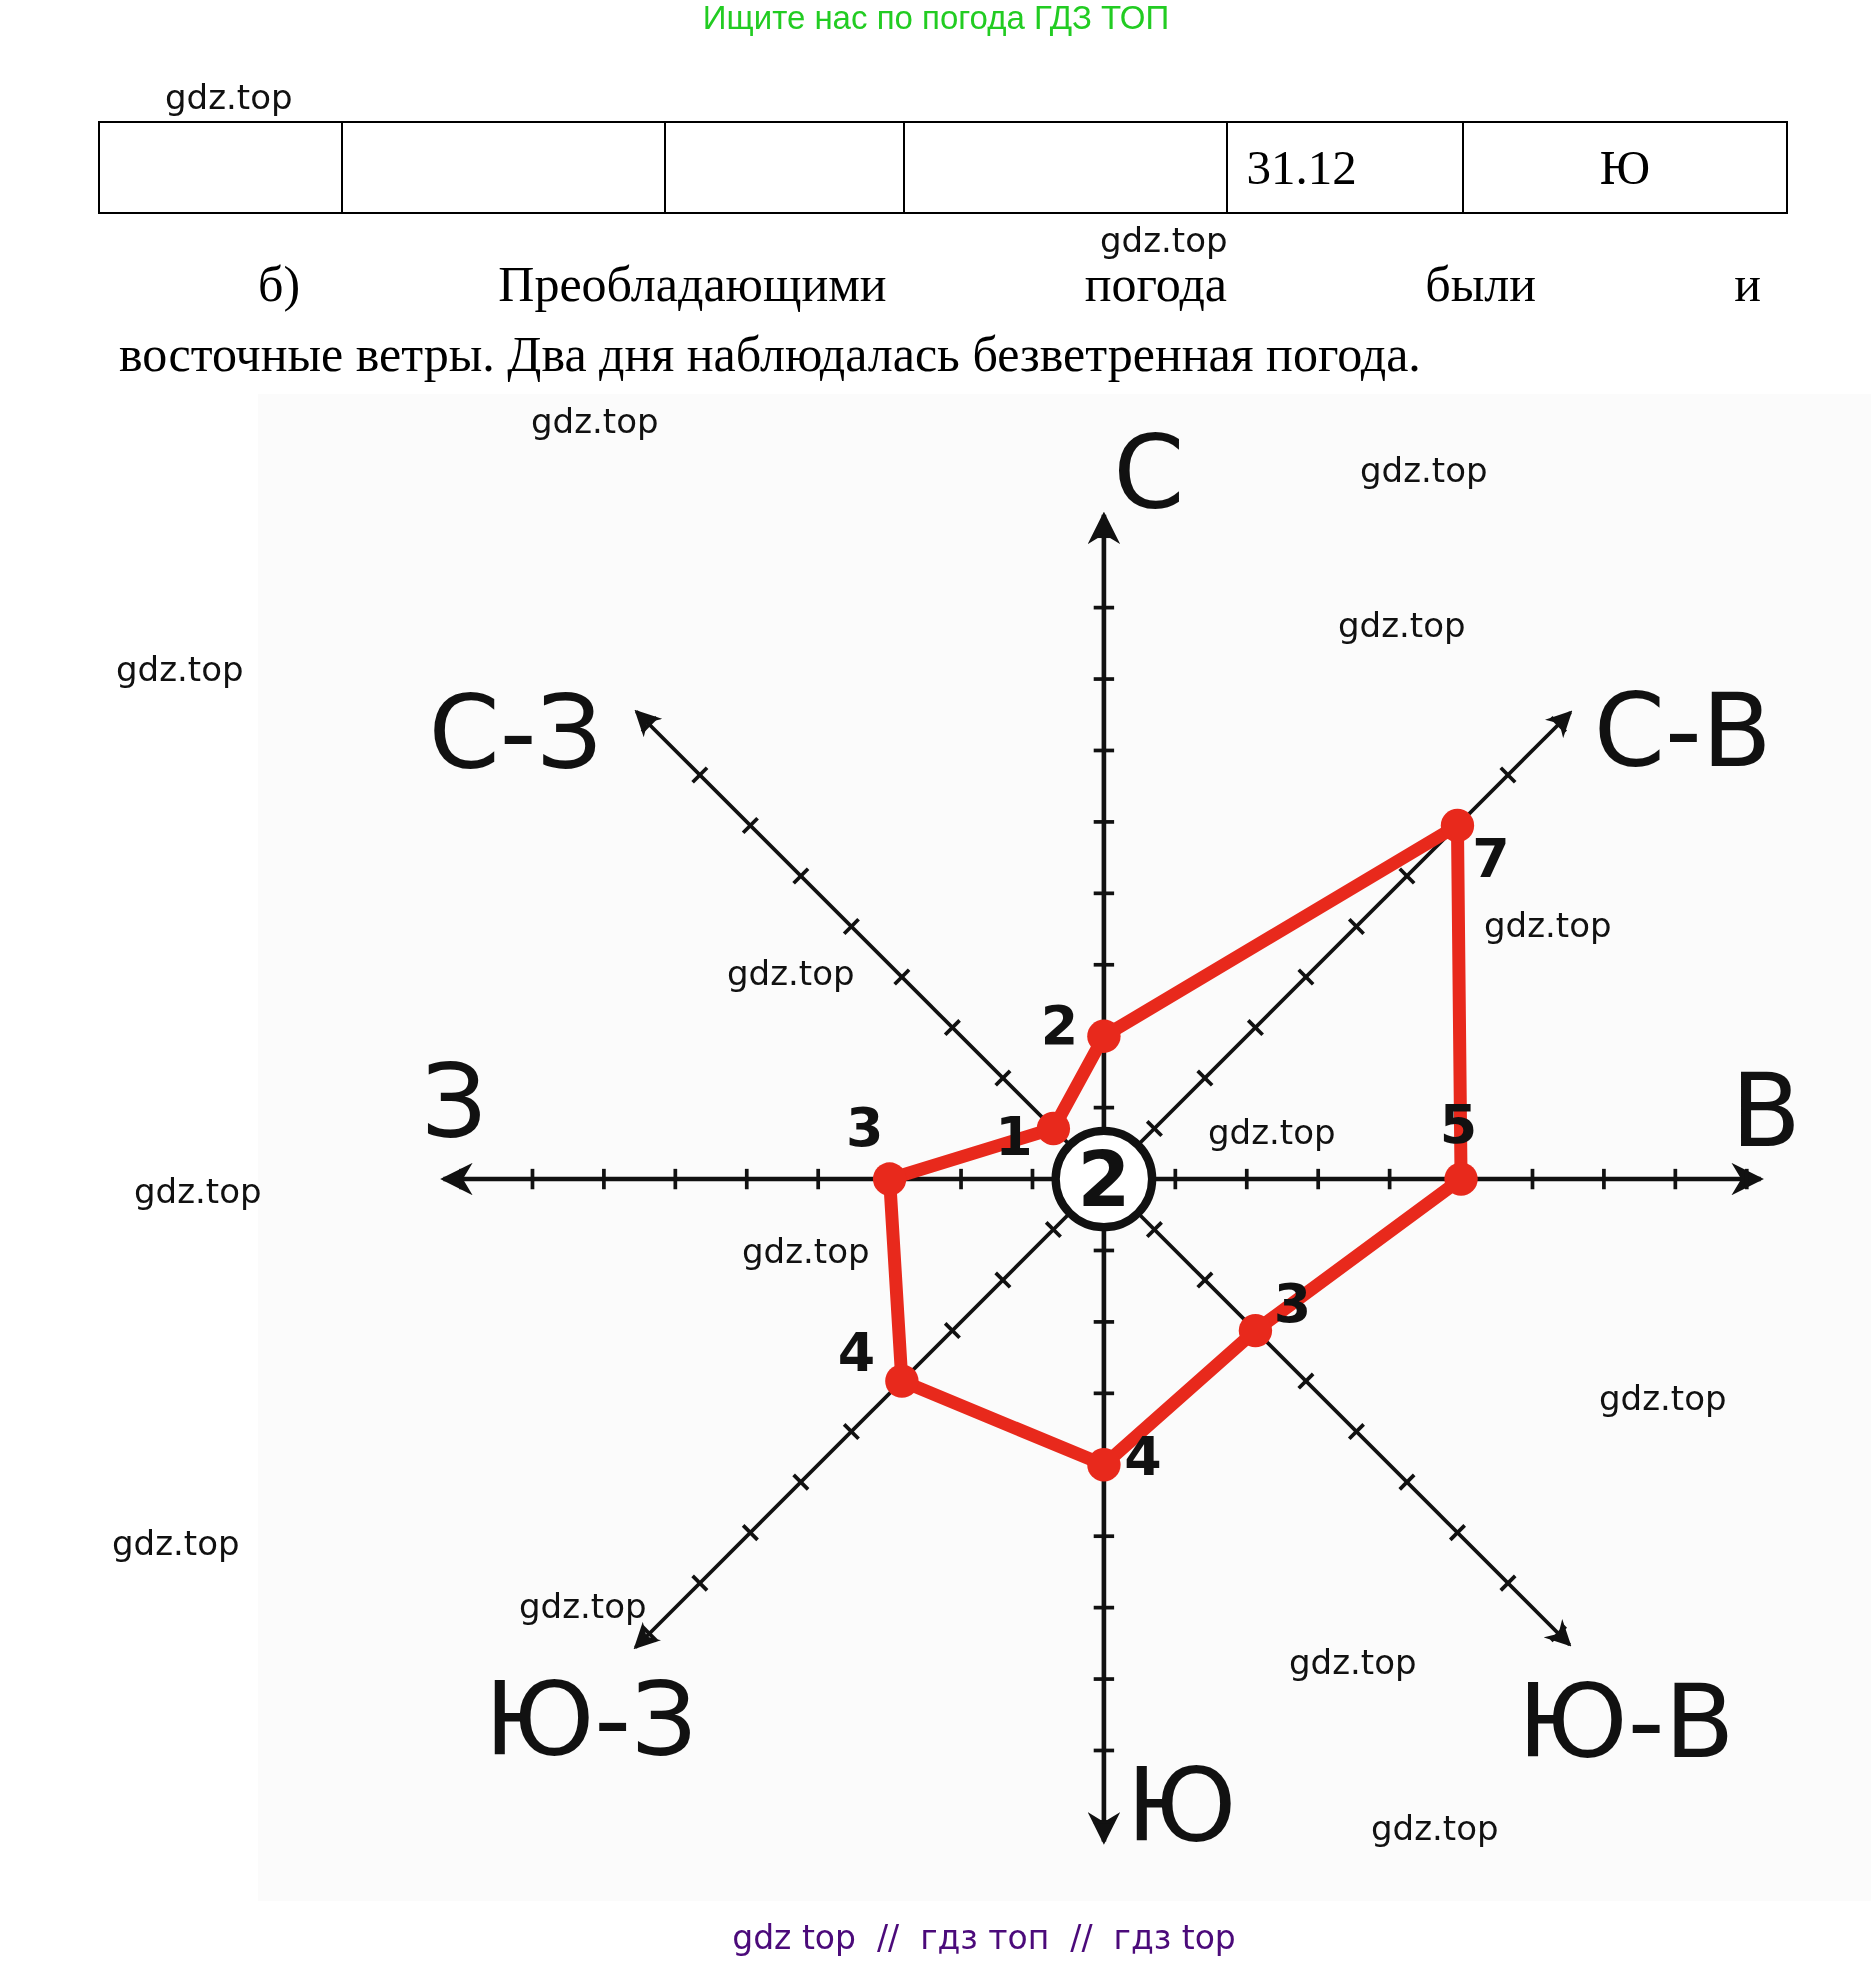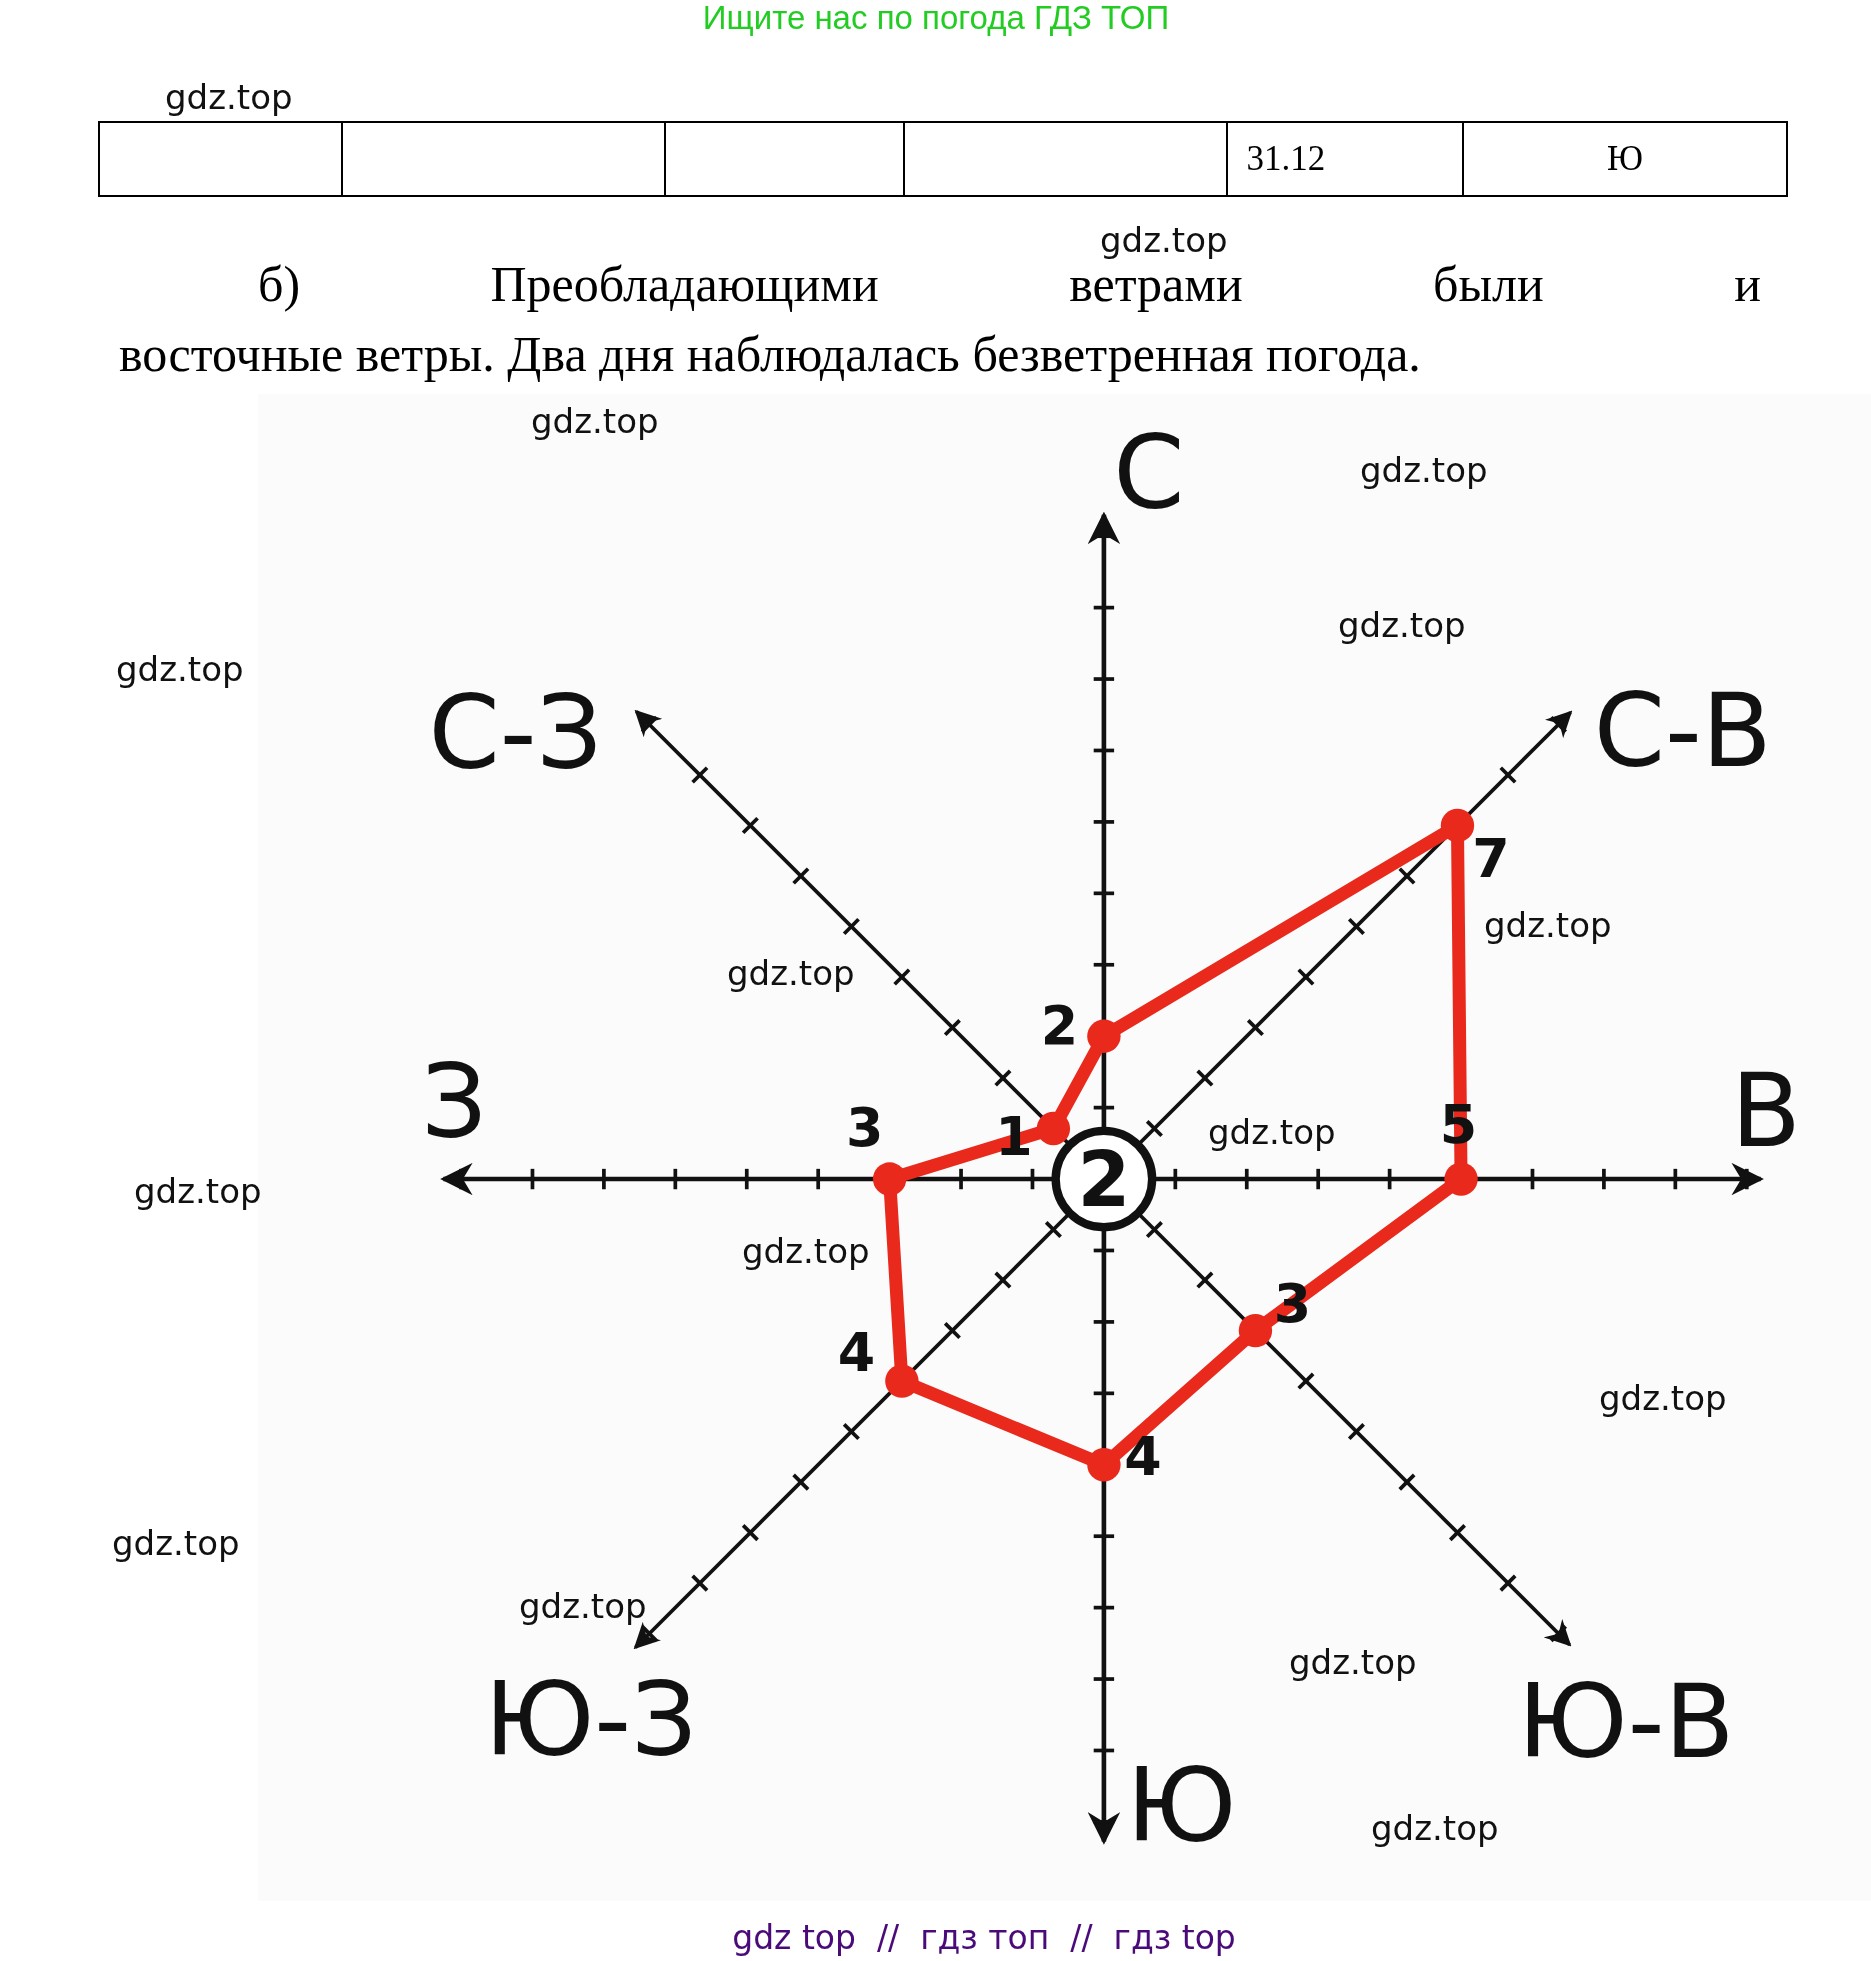--- a/index.html
+++ b/index.html
@@ -5,22 +5,22 @@
   html, body { margin: 0; padding: 0; background: #ffffff; }
   body { width: 1872px; height: 1962px; position: relative; overflow: hidden;
          font-family: "Liberation Serif", serif; color: #000; }
   .top-banner { position: absolute; left: 0; width: 1872px; top: 0; height: 37px;
                 text-align: center; color: #22cc22; font-family: "Liberation Sans", sans-serif;
                 font-size: 33px; line-height: 35px; }
   .wm { position: absolute; font-family: "DejaVu Sans", sans-serif; font-size: 34px; color: #111;
         white-space: nowrap; line-height: 1; }
   table.obs { position: absolute; left: 98px; top: 121px; width: 1687px; height: 58px;
               border-collapse: collapse; table-layout: fixed; }
-  table.obs td { border: 2.8px solid #000; padding: 10px; font-family: "Liberation Serif", serif;
-                 font-size: 35px; height: 52px; vertical-align: middle; }
+  table.obs td { border: 2.8px solid #000; padding: 16px; font-family: "Liberation Serif", serif;
+                 font-size: 49px; height: 52px; vertical-align: middle; }
   .para { position: absolute; left: 119px; width: 1642px; font-family: "Liberation Serif", serif;
           font-size: 50px; line-height: 70px; }
   .para .line1 { display: flex; justify-content: space-between; padding-left: 139px; }
   .diagram-bg { position: absolute; left: 258px; top: 394px; width: 1614px; height: 1507px; background: #fbfbfb; }
   svg.rose { position: absolute; left: 0; top: 0; }
   .dir-label { font-family: "DejaVu Sans", sans-serif; font-size: 110px; fill: #111; }
   .val-label { font-family: "DejaVu Sans", sans-serif; font-size: 58px; font-weight: bold; fill: #111; }
   .footer { position: absolute; left: 0; width: 1872px; top: 1918px; text-align: center;
             font-family: "DejaVu Sans", sans-serif; font-size: 33px; color: #4b0a7a; white-space: pre; margin-left: 48px; }
 </style>
@@ -51,21 +51,21 @@
   </tr>
 </tbody>
   </table>
 
 <div class="wm" style="left:1100px; top:223px;">gdz.top</div>
 
 <div class="para" style="top:249px;">
   <div class="line1">
     <span>б)</span>
     <span>Преобладающими</span>
-    <span>ветрами</span>
+    <span>погода</span>
     <span>были</span>
     <span>и</span>
   </div>
   <div>восточные ветры. Два дня наблюдалась безветренная погода.</div>
 </div>
 
 <div class="diagram-bg"></div>
 
 <svg class="rose" width="1872" height="1962" viewBox="0 0 2018 2115">
   <defs>

